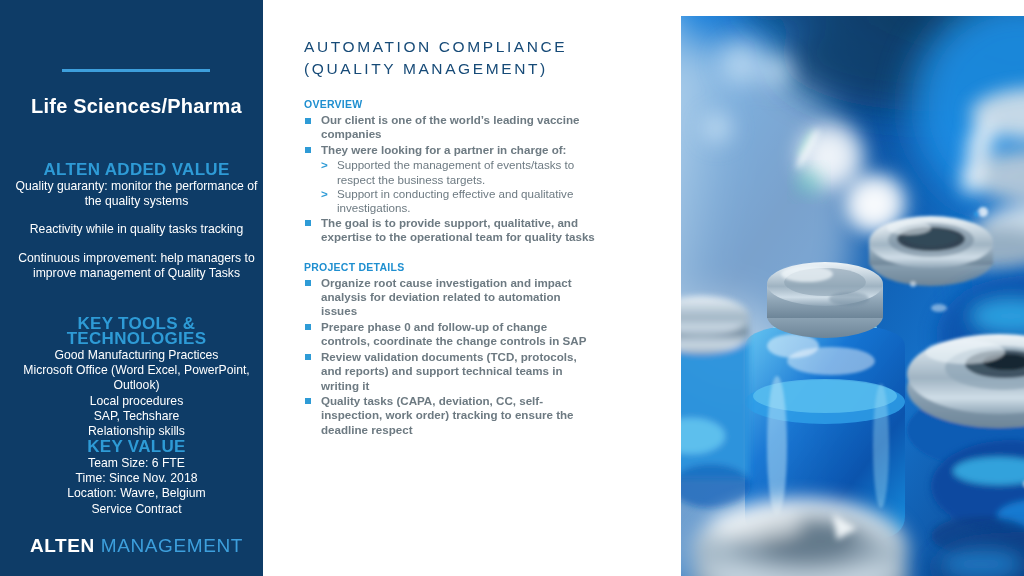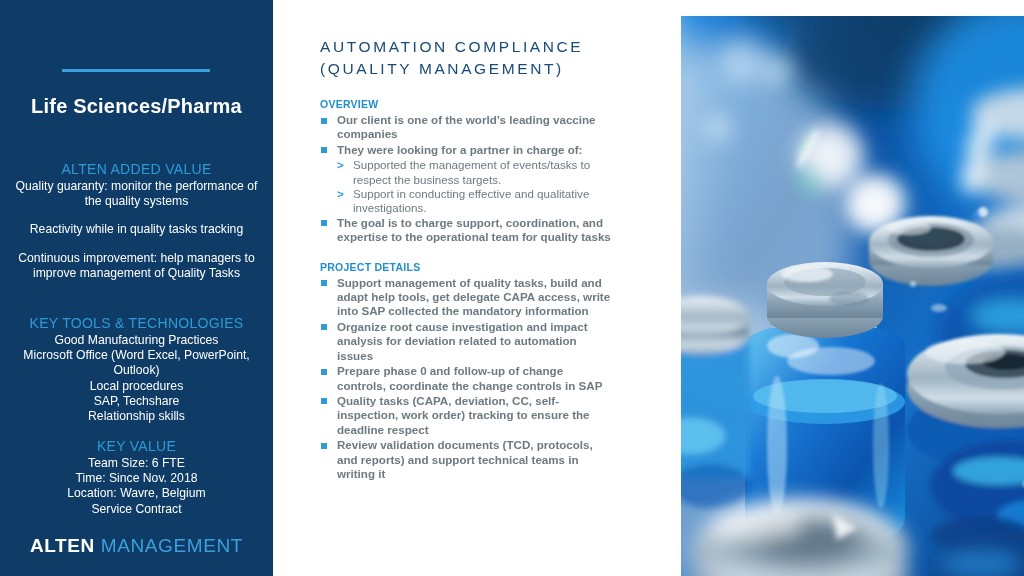--- a/index.html
+++ b/index.html
@@ -55,22 +55,22 @@
     text-align: center;
   }
 
   .sb-block {
     position: absolute;
     left: 8px;
     width: 257px;
     text-align: center;
   }
   .sb-head {
-    font-size: 14px;
-    font-weight: normal;
+    font-size: 17px;
+    font-weight: bold;
     color: #2e9bd6;
     letter-spacing: 0.3px;
     margin: 0 0 2px 0;
     line-height: 15px;
   }
   .sb-line {
     font-size: 12.2px;
     line-height: 15.2px;
     color: #ffffff;
     margin: 0;
@@ -100,21 +100,21 @@
     font-weight: bold;
   }
   .logo .tech {
     color: #3d9fdc;
     font-weight: normal;
   }
 
   
   .main {
     position: absolute;
-    left: 279px;
+    left: 263px;
     top: 0;
     width: 368px;
     height: 576px;
     background: #ffffff;
     box-sizing: border-box;
     padding: 36px 32px 0 41px;
   }
   .main-title {
     font-size: 15.5px;
     line-height: 22px;
@@ -258,47 +258,43 @@
           </li>
           <li>
             <span class="chev">&gt;</span>
             <span>Support in conducting effective and qualitative investigations.</span>
           </li>
         </ul>
       </div>
       <ul class="bullets">
         <li>
           <span class="sq"></span>
-          <span>The goal is to charge support, coordination, and expertise to the operational team for quality tasks</span>
+          <span>The goal is to provide support, qualitative, and expertise to the operational team for quality tasks</span>
         </li>
       </ul>
     </section>
 
     <section class="section">
       <div class="section-head">PROJECT DETAILS</div>
       <ul class="bullets">
         <li>
           <span class="sq"></span>
-          <span>Support management of quality tasks, build and adapt help tools, get delegate CAPA access, write into SAP collected the mandatory information</span>
-        </li>
-        <li>
-          <span class="sq"></span>
           <span>Organize root cause investigation and impact analysis for deviation related to automation issues</span>
         </li>
         <li>
           <span class="sq"></span>
           <span>Prepare phase 0 and follow-up of change controls, coordinate the change controls in SAP</span>
         </li>
         <li>
           <span class="sq"></span>
+          <span>Review validation documents (TCD, protocols, and reports) and support technical teams in writing it</span>
+        </li>
+        <li>
+          <span class="sq"></span>
           <span>Quality tasks (CAPA, deviation, CC, self-inspection, work order) tracking to ensure the deadline respect</span>
-        </li>
-        <li>
-          <span class="sq"></span>
-          <span>Review validation documents (TCD, protocols, and reports) and support technical teams in writing it</span>
         </li>
       </ul>
     </section>
   </main>
 
   <figure class="photo">
     <svg width="383" height="576" viewBox="0 0 383 576" xmlns="http://www.w3.org/2000/svg">
       <defs>
         <linearGradient id="bg" x1="0" y1="0" x2="1" y2="1">
           <stop offset="0%" stop-color="#1a84e0"></stop>

